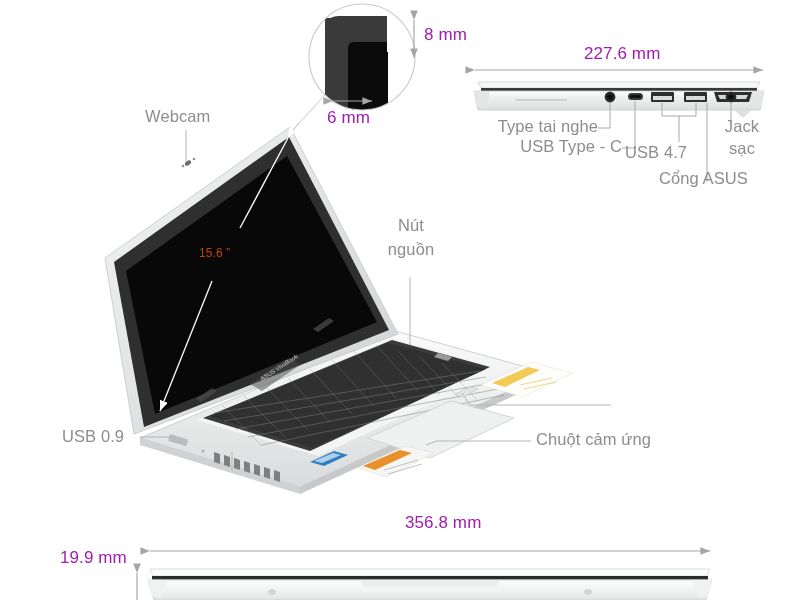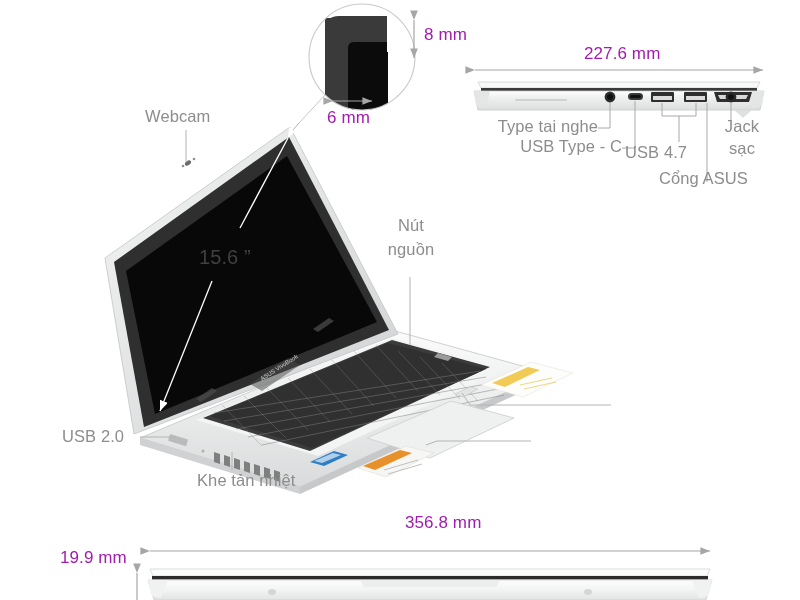--- a/index.html
+++ b/index.html
@@ -15,21 +15,21 @@
   svg.layer{position:absolute;left:0;top:0;width:800px;height:600px;}
   .lbl{
     position:absolute;
     color:#8d8d8d;
     font-size:16.5px;
     line-height:1.18;
     white-space:pre;
     letter-spacing:.1px;
   }
   .lbl.dim{color:#a21caf;font-size:17px;}
-  .lbl.white{color:#404040;font-size:20px;}
+  .lbl.white{color:#c2410c;font-size:12px;}
   .lbl.c{text-align:center;}
   .lbl.r{text-align:right;}
 </style>
 </head>
 <body>
 
 <div id="stage">
 
   <svg class="layer" viewBox="0 0 800 600">
     <defs>
@@ -282,24 +282,24 @@
       <path d="M148 580 L168 580 L161 598 L152 596 Z" fill="#f0f1f1"></path>
       <path d="M712 580 L692 580 L699 598 L708 596 Z" fill="#f0f1f1"></path>
     </g>
   </svg>
 
   <div class="lbl dim" style="left:424px;top:25px;">8 mm</div>
   <div class="lbl dim" style="left:327px;top:108px;">6 mm</div>
 
   <div class="lbl" style="left:145px;top:107px;">Webcam</div>
   <div class="lbl white" style="left:199px;top:246px;">15.6 ”</div>
-  <div class="lbl" style="left:62px;top:427px;">USB 2.0</div>
-  <div class="lbl" style="left:197px;top:471px;">Khe tản nhiệt</div>
+  <div class="lbl" style="left:62px;top:427px;">USB 0.9</div>
   <div class="lbl c" style="left:380px;top:216px;width:62px;">Nút</div>
   <div class="lbl c" style="left:378px;top:240px;width:66px;">nguồn</div>
+  <div class="lbl" style="left:536px;top:430px;">Chuột cảm ứng</div>
 
   <div class="lbl dim" style="left:584px;top:44px;">227.6 mm</div>
   <div class="lbl r" style="left:458px;top:117px;width:140px;">Type tai nghe</div>
   <div class="lbl r" style="left:452px;top:137px;width:170px;">USB Type - C</div>
   <div class="lbl" style="left:625px;top:143px;">USB 4.7</div>
   <div class="lbl" style="left:659px;top:169px;">Cổng ASUS</div>
   <div class="lbl c" style="left:716px;top:117px;width:52px;">Jack</div>
   <div class="lbl c" style="left:716px;top:139px;width:52px;">sạc</div>
 
   <div class="lbl dim" style="left:405px;top:513px;">356.8 mm</div>

